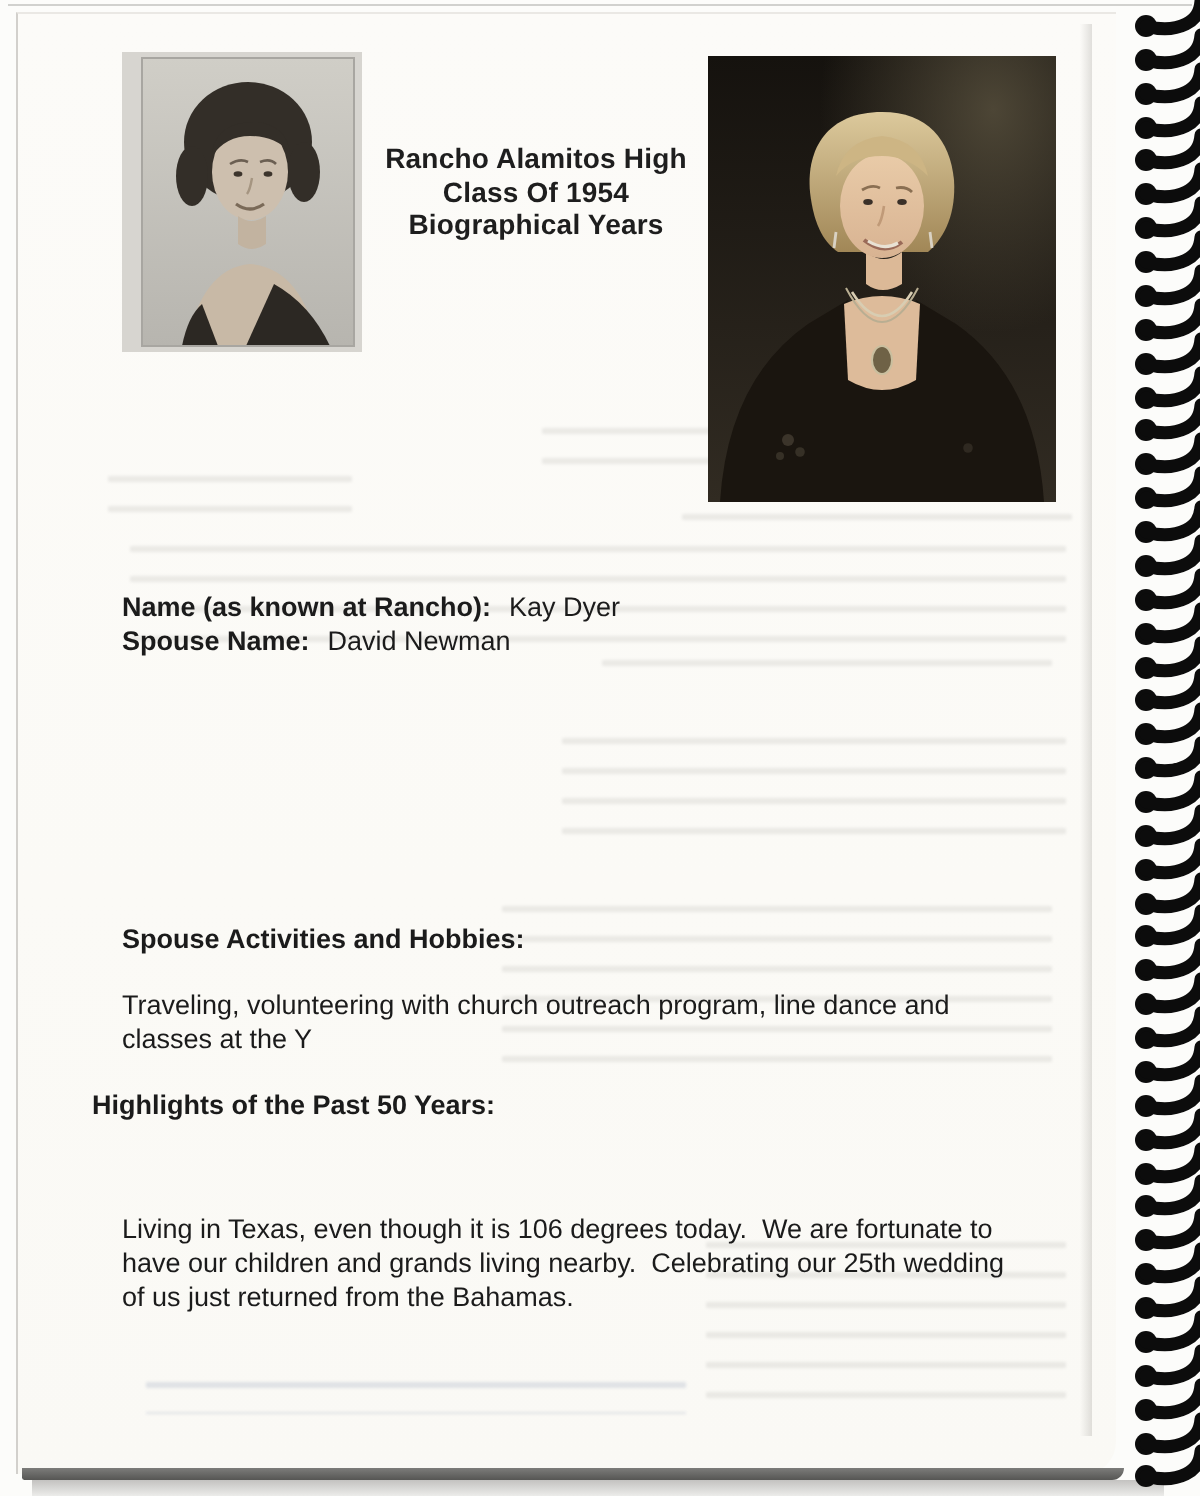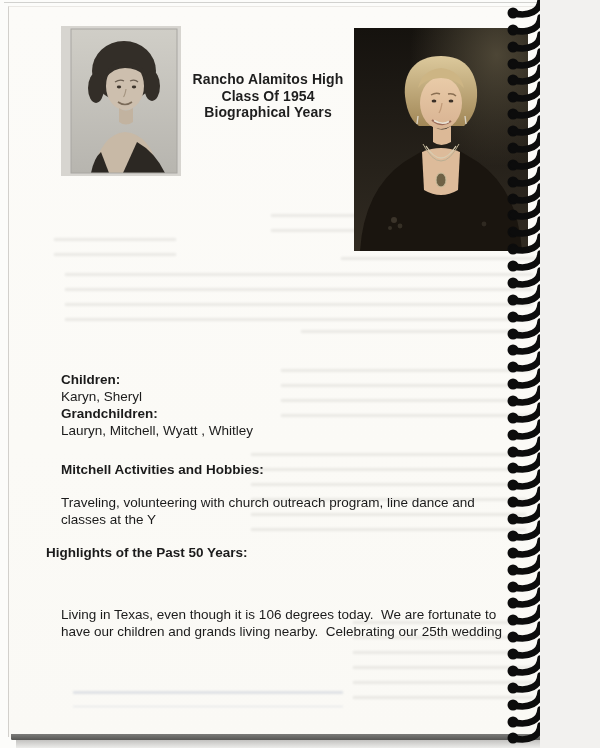--- a/index.html
+++ b/index.html
@@ -3,21 +3,21 @@
 <meta charset="utf-8">
 <style>
   html,body{margin:0;padding:0;}
   body{
     width:600px;height:748px;
     background:#f2f1ef;
     font-family:"Liberation Sans","DejaVu Sans",sans-serif;
     overflow:hidden;
   }
   .scan{
-    position:relative;width:540px;height:748px;
+    position:relative;width:600px;height:748px;
     background:#fcfcfa;overflow:hidden;
   }
   .top-scan-line{
     position:absolute;left:4px;top:2px;width:592px;height:1px;
     background:rgba(130,128,124,.35);
   }
   
   .page{
     position:absolute;left:8px;top:6px;width:549px;height:730px;
     background:linear-gradient(180deg,#fcfbf8 0%,#fbfaf6 60%,#faf9f5 100%);
@@ -172,42 +172,41 @@
           <path d="M80 92.5 q8 5 15 1" stroke="#e9e2d4" stroke-width="1.6" fill="none"></path>
           <path d="M64 88 l-1 8" stroke="#d9d2c4" stroke-width="1.4"></path>
           <path d="M111 88 l1 8" stroke="#d9d2c4" stroke-width="1.4"></path>
           <path d="M72 118 Q87 142 102 118" stroke="#d8cdb2" stroke-width="1.3" fill="none"></path>
           <path d="M69 116 Q87 150 105 116" stroke="#b9ae92" stroke-width="1" fill="none"></path>
           <ellipse cx="87" cy="152" rx="5" ry="7" fill="#6f6246" stroke="#cabf9f" stroke-width="1"></ellipse>
         </g>
       </svg>
     </div>
 
-
-    <div class="tblock" style="left:52px;top:364px;">
-      <div class="line b">Children:</div>
-      <div class="line">Karyn, Sheryl</div>
-      <div class="line b">Grandchildren:</div>
-      <div class="line">Lauryn, Mitchell, Wyatt , Whitley</div>
-    </div>
+    <div class="tblock" style="left:52px;top:288px;">
+      <div class="line"><span class="b">Name (as known at Rancho):</span><span class="val">Kay Dyer</span></div>
+      <div class="line"><span class="b">Spouse Name:</span><span class="val">David Newman</span></div>
+    </div>
+
 
     <div class="tblock" style="left:52px;top:454px;">
-      <div class="heading-line">Mitchell Activities and Hobbies:</div>
+      <div class="heading-line">Spouse Activities and Hobbies:</div>
     </div>
     <div class="tblock" style="left:52px;top:487px;">
       <div class="line">Traveling, volunteering with church outreach program, line dance and</div>
       <div class="line">classes at the Y</div>
     </div>
 
     <div class="tblock" style="left:37px;top:537px;">
       <div class="heading-line">Highlights of the Past 50 Years:</div>
     </div>
     <div class="tblock" style="left:52px;top:575px;margin-top:24px;">
       <div class="line">Living in Texas, even though it is 106 degrees today.  We are fortunate to</div>
       <div class="line">have our children and grands living nearby.  Celebrating our 25th wedding</div>
+      <div class="line">of us just returned from the Bahamas.</div>
     </div>
 
   </div>
 
   <div class="page-right-shadow"></div>
   <div class="page-bottom-bar"></div>
   <div class="page-bottom-fade"></div>
 
   <div class="binding">
       <svg viewBox="0 0 40 16" style="top: 4px;">

